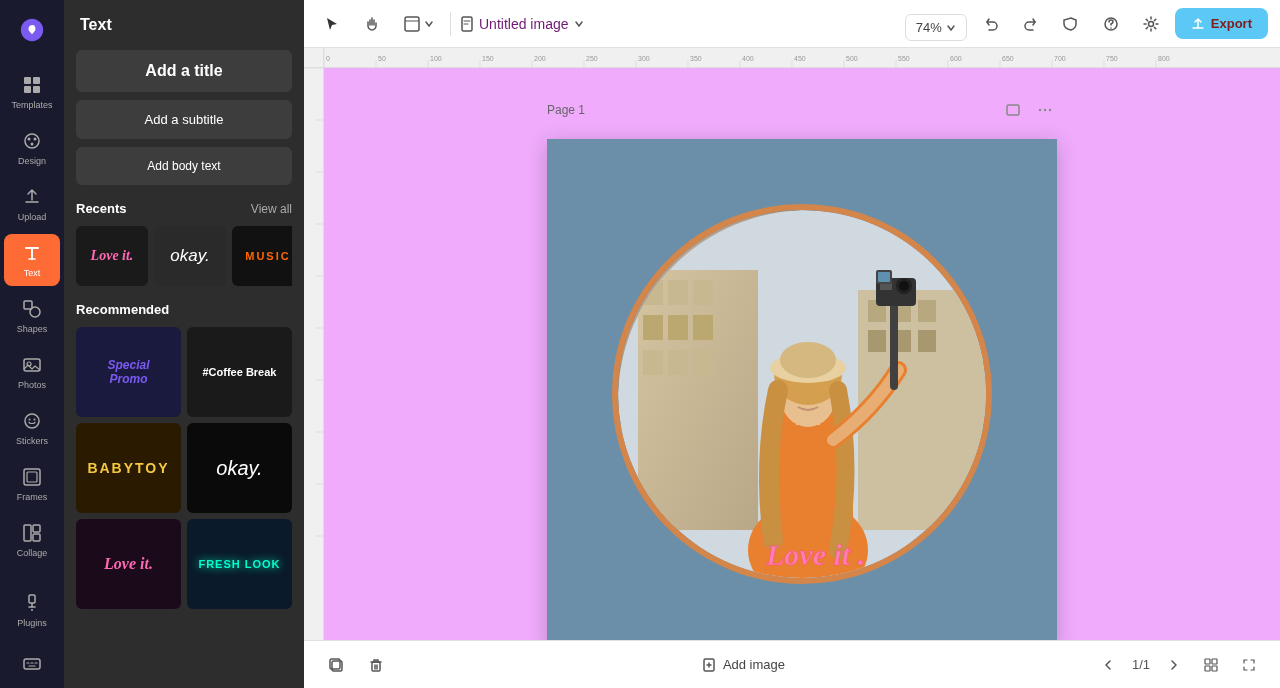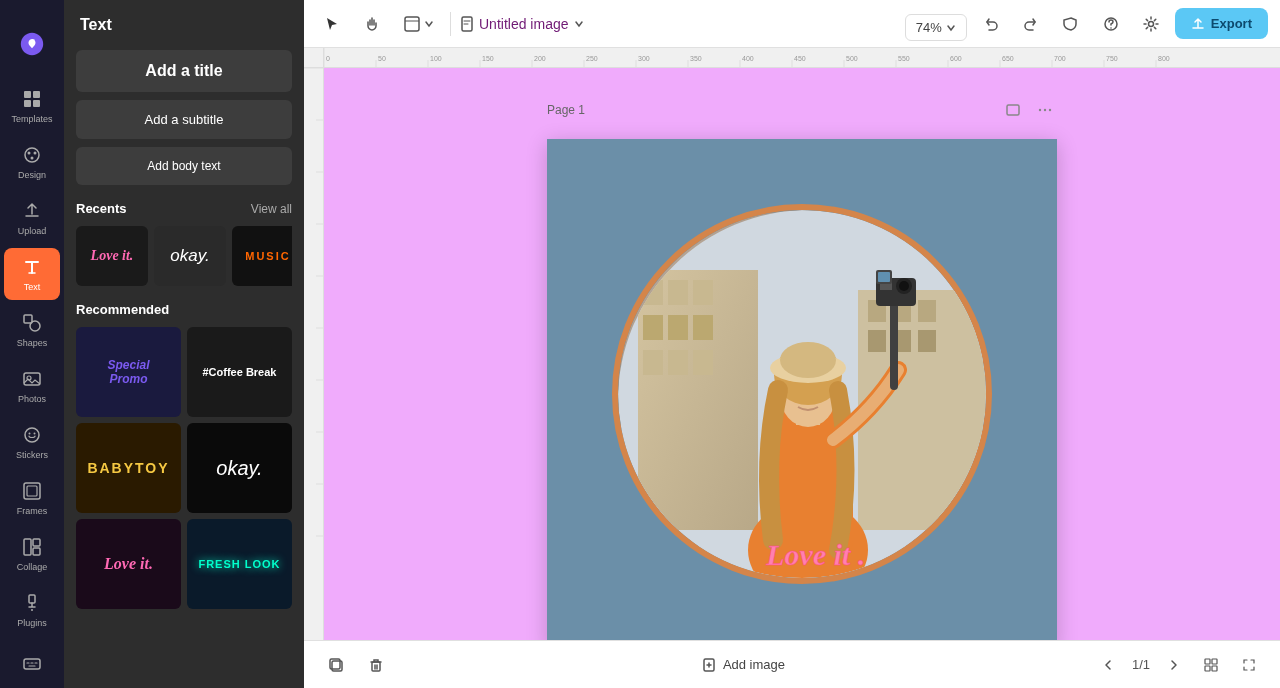--- a/index.html
+++ b/index.html
@@ -5,21 +5,21 @@
     * { box-sizing: border-box; margin: 0; padding: 0; }
     body { font-family: -apple-system, BlinkMacSystemFont, 'Segoe UI', sans-serif; background: #f0f0f0; display: flex; width: 1280px; height: 688px; overflow: hidden; }
 
     
     .icon-sidebar {
       width: 64px;
       background: #1a1a2e;
       display: flex;
       flex-direction: column;
       align-items: center;
-      padding: 20px 0;
+      padding: 6px 0;
       gap: 4px;
       flex-shrink: 0;
     }
     .icon-sidebar-item {
       display: flex;
       flex-direction: column;
       align-items: center;
       justify-content: center;
       width: 56px;
       padding: 8px 4px;
@@ -139,21 +139,21 @@
       cursor: pointer;
       display: flex;
       align-items: center;
       gap: 4px;
       font-size: 13px;
       color: #444;
     }
 
     .export-btn {
       background: #5bc8f5;
-      color: #0c4a6e;
+      color: #7f1d1d;
       border: none;
       padding: 8px 16px;
       border-radius: 8px;
       font-size: 13px;
       font-weight: 600;
       cursor: pointer;
       display: flex;
       align-items: center;
       gap: 6px;
     }

